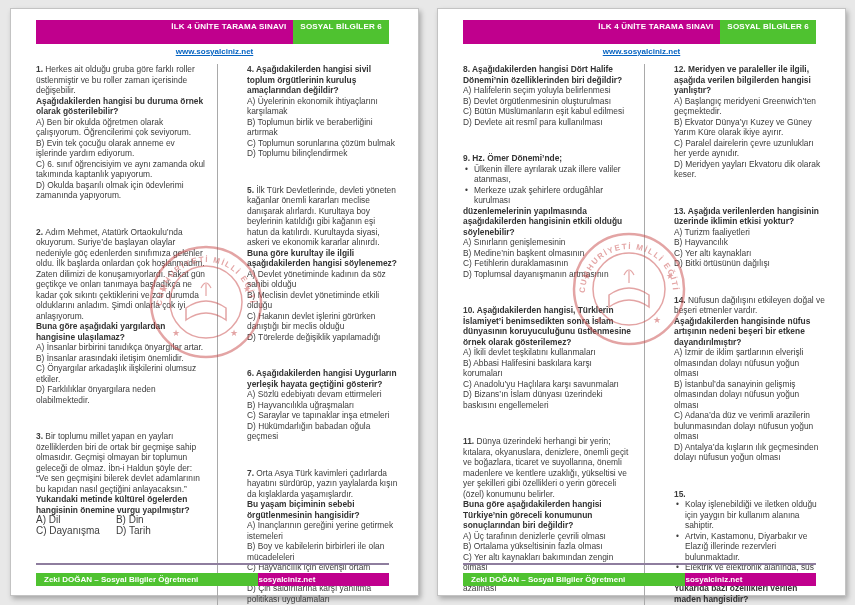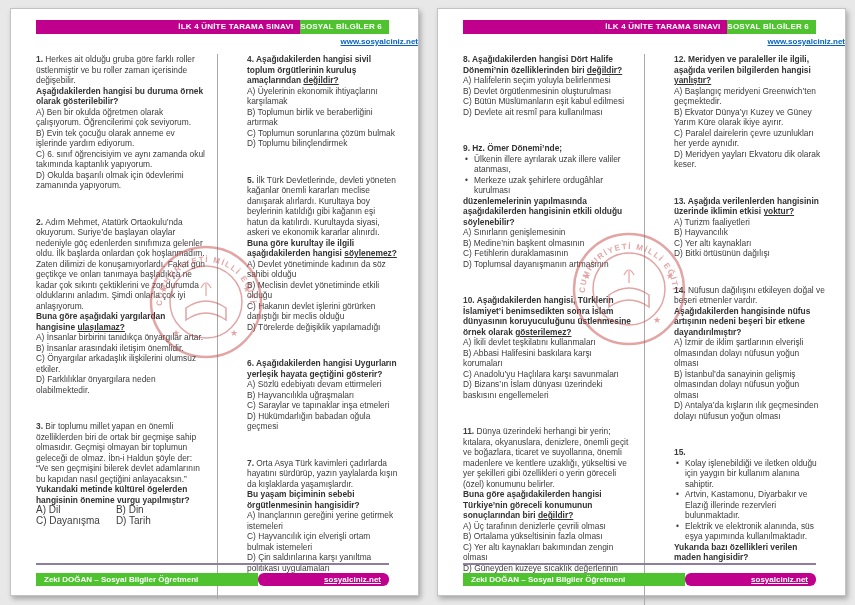--- a/index.html
+++ b/index.html
@@ -12,62 +12,62 @@
   .page{
     position:absolute;top:8px;width:409px;height:588px;
     background:#ffffff;border:1px solid #c3c3c3;
     box-shadow:2px 3px 5px rgba(0,0,0,.28);
     box-sizing:border-box;
   }
   .page.p1{left:10px;}
   .page.p2{left:437px;}
 
   
-  .hdr{display:flex;height:14px;margin:11px 29px 0 25px;}
+  .hdr{display:flex;height:24px;margin:11px 29px 0 25px;}
   .hdr .mag{
     flex:1;background:var(--magenta);color:#fff;
     font-size:8px;font-weight:bold;text-align:right;
     padding:2px 7px 0 0;letter-spacing:.2px;
   }
   .hdr .grn{
     background:var(--green);color:#fff;font-size:8px;font-weight:bold;
-    padding:2px 7px 0 0;letter-spacing:.2px;
+    padding:2px 7px 0 7px;letter-spacing:.2px;
   }
   .weblink{
-    text-align:right;font-size:8px;font-weight:bold;
+    text-align:center;font-size:8px;font-weight:bold;
     color:var(--linkblue);text-decoration:underline;margin-top:3px;
   }
 
   
   .cols{display:flex;margin:8px 20px 16px 25px;min-height:498px;}
   .col{width:50%;box-sizing:border-box;padding-right:11px;}
   .col + .col{border-left:1px solid #a9a9a9;padding-left:29px;padding-right:0;}
 
   .q{margin-bottom:26px;}
   .q p{margin:0;font-size:8.4px;line-height:10.5px;color:#3c3c3c;}
   .b{font-weight:bold;color:#333;}
-  .u{text-decoration:underline;text-align:right;}
+  .u{text-align:right;}
   .num{font-weight:bold;}
   .bullet{padding-left:11px;position:relative;}
   .bullet::before{content:"•";position:absolute;left:2px;top:0;}
   .opts2{display:grid;grid-template-columns:47% 53%;}
   .opts2 .opt{font-size:10px;line-height:10.5px;color:#3c3c3c;}
 
   
   .ftr{
     position:absolute;left:25px;right:29px;bottom:9px;
     display:flex;border-top:2px solid var(--ftrline);padding-top:8px;height:13px;
   }
   .ftr .grn{
     flex:1.75;background:var(--green);color:#fff;font-size:8px;font-weight:bold;
     padding:2px 0 0 8px;
   }
   .ftr .mag{
     flex:1;background:var(--magenta);color:#fff;font-size:8px;font-weight:bold;
-    text-align:right;padding:2px 8px 0 0;text-decoration:underline;border-radius:6px;
+    padding:2px 8px 0 0;
   }
 
   
   .stamp{position:absolute;width:116px;height:116px;opacity:.5;pointer-events:none;z-index:5;}
   .p1 .stamp{left:137px;top:235px;}
   .p2 .stamp{left:133px;top:222px;}
 </style>
 </head>
 <body style="--magenta: #c0008d; --green: #4fc230; --linkblue: #0563c1; --ftrline: #8e7d9e;">
 
@@ -89,21 +89,21 @@
         </div>
         <div class="q">
           <p class="para"><span class="num">2. </span><span>Adım Mehmet, Atatürk Ortaokulu’nda okuyorum. Suriye’de başlayan olaylar nedeniyle göç edenlerden sınıfımıza gelenler oldu. İlk başlarda onlardan çok hoşlanmadım. Zaten dilimizi de konuşamıyorlardı. Fakat gün geçtikçe ve onları tanımaya başladıkça ne kadar çok sıkıntı çektiklerini ve zor durumda olduklarını anladım. Şimdi onlarla çok iyi anlaşıyorum.</span></p>
           <p class="para"><span class="b ">Buna göre aşağıdaki yargılardan hangisine </span><span class="b u">ulaşılamaz?</span></p>
           <p class="opt">A) İnsanlar birbirini tanıdıkça önyargılar artar.</p>
           <p class="opt">B) İnsanlar arasındaki iletişim önemlidir.</p>
           <p class="opt">C) Önyargılar arkadaşlık ilişkilerini olumsuz etkiler.</p>
           <p class="opt">D) Farklılıklar önyargılara neden olabilmektedir.</p>
         </div>
         <div class="q">
-          <p class="para"><span class="num">3. </span><span>Bir toplumu millet yapan en önemli özelliklerden biri de ortak bir geçmişe sahip olmasıdır. Geçmişi olmayan bir toplumun geleceği de olmaz. İbn-i Haldun şöyle der: “Ve sen geçmişini bilerek devlet adamlarının bu kapıdan nasıl geçtiğini anlayacaksın.”</span></p>
+          <p class="para"><span class="num">3. </span><span>Bir toplumu millet yapan en yayları özelliklerden biri de ortak bir geçmişe sahip olmasıdır. Geçmişi olmayan bir toplumun geleceği de olmaz. İbn-i Haldun şöyle der: “Ve sen geçmişini bilerek devlet adamlarının bu kapıdan nasıl geçtiğini anlayacaksın.”</span></p>
           <p class="para"><span class="b ">Yukarıdaki metinde kültürel ögelerden hangisinin önemine vurgu yapılmıştır?</span></p>
           <div class="opts2">
             <div class="opt">A) Dil</div>
             <div class="opt">B) Din</div>
             <div class="opt">C) Dayanışma</div>
             <div class="opt">D) Tarih</div>
           </div>
         </div>
       </div>
     <div class="col">
@@ -126,20 +126,21 @@
           <p class="para"><span class="num">6. </span><span class="b ">Aşağıdakilerden hangisi Uygurların yerleşik hayata geçtiğini gösterir?</span></p>
           <p class="opt">A) Sözlü edebiyatı devam ettirmeleri</p>
           <p class="opt">B) Hayvancılıkla uğraşmaları</p>
           <p class="opt">C) Saraylar ve tapınaklar inşa etmeleri</p>
           <p class="opt">D) Hükümdarlığın babadan oğula geçmesi</p>
         </div>
         <div class="q">
           <p class="para"><span class="num">7. </span><span>Orta Asya Türk kavimleri çadırlarda hayatını sürdürüp, yazın yaylalarda kışın da kışlaklarda yaşamışlardır.</span></p>
           <p class="para"><span class="b ">Bu yaşam biçiminin sebebi örgütlenmesinin hangisidir?</span></p>
           <p class="opt">A) İnançlarının gereğini yerine getirmek istemeleri</p>
+          <p class="opt">B) Boy ve kabilelerin birbirleri ile olan mücadeleleri</p>
           <p class="opt">C) Hayvancılık için elverişli ortam bulmak istemeleri</p>
           <p class="opt">D) Çin saldırılarına karşı yanıltma politikası uygulamaları</p>
         </div>
       </div>
   </div>
   <svg class="stamp" viewBox="0 0 116 116">
     <g fill="none" stroke="#c84b4b">
       <circle cx="58" cy="58" r="55" stroke-width="2.5"></circle>
       <circle cx="58" cy="58" r="36" stroke-width="1.5"></circle>
       <path d="M38,64 Q58,50 78,64 L78,76 Q58,62 38,76 Z" stroke-width="1.5"></path>
@@ -218,20 +219,21 @@
           <p class="opt">A) Turizm faaliyetleri</p>
           <p class="opt">B) Hayvancılık</p>
           <p class="opt">C) Yer altı kaynakları</p>
           <p class="opt">D) Bitki örtüsünün dağılışı</p>
         </div>
         <div class="q">
           <p class="para"><span class="num">14. </span><span>Nüfusun dağılışını etkileyen doğal ve beşeri etmenler vardır.</span></p>
           <p class="para"><span class="b ">Aşağıdakilerden hangisinde nüfus artışının nedeni beşeri bir etkene dayandırılmıştır?</span></p>
           <p class="opt">A) İzmir de iklim şartlarının elverişli olmasından dolayı nüfusun yoğun olması</p>
           <p class="opt">B) İstanbul’da sanayinin gelişmiş olmasından dolayı nüfusun yoğun olması</p>
+          <p class="opt">C) Adana’da düz ve verimli arazilerin bulunmasından dolayı nüfusun yoğun olması</p>
           <p class="opt">D) Antalya’da kışların ılık geçmesinden dolayı nüfusun yoğun olması</p>
         </div>
         <div class="q">
           <p class="para"><span class="num">15. </span></p>
           <p class="para bullet"><span>Kolay işlenebildiği ve iletken olduğu için yaygın bir kullanım alanına sahiptir.</span></p>
           <p class="para bullet"><span>Artvin, Kastamonu, Diyarbakır ve Elazığ illerinde rezervleri bulunmaktadır.</span></p>
           <p class="para bullet"><span>Elektrik ve elektronik alanında, süs eşya yapımında kullanılmaktadır.</span></p>
           <p class="para"><span class="b ">Yukarıda bazı özellikleri verilen maden hangisidir?</span></p>
         </div>
       </div>

